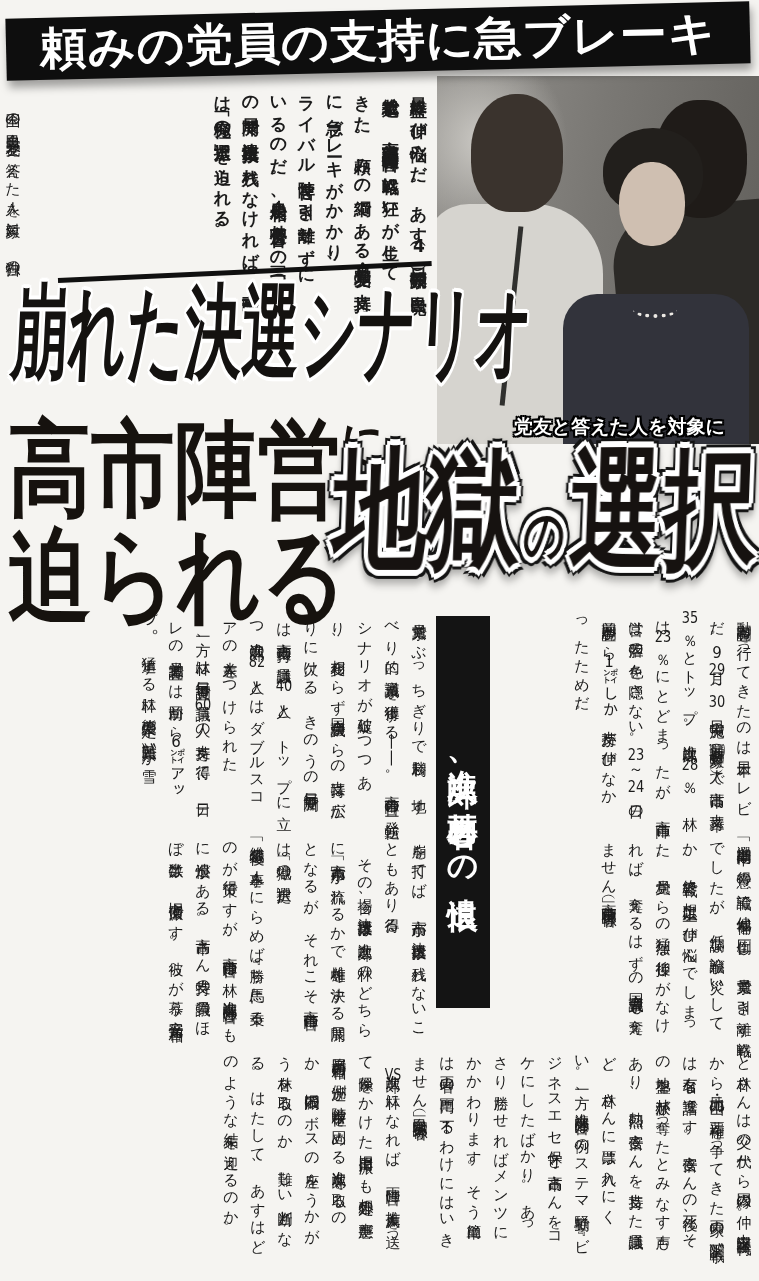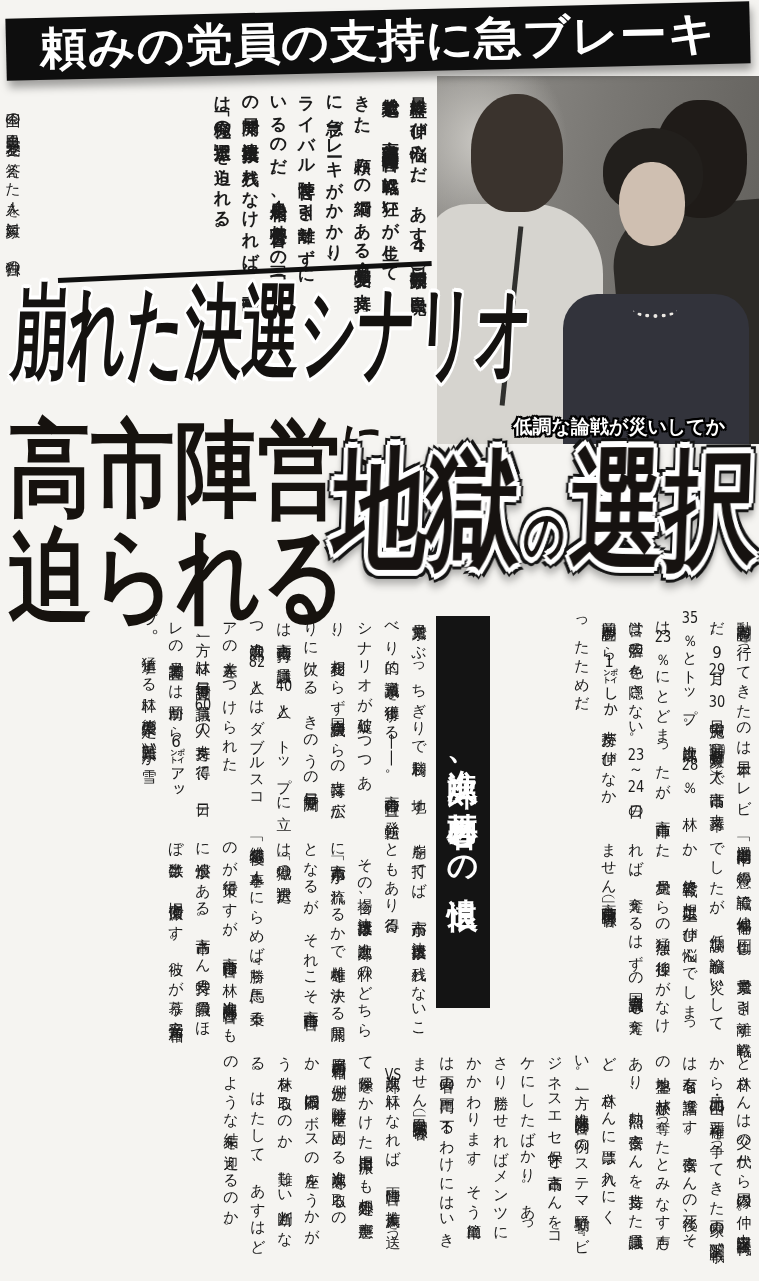--- a/index.html
+++ b/index.html
@@ -127,21 +127,21 @@
     <div class="photo-highlight"></div>
     <div class="man-left-shirt"></div>
     <div class="man-left-head"></div>
     <div class="lanyard"></div>
     <div class="man-right-suit"></div>
     <div class="man-right-head"></div>
     <div class="woman-jacket"></div>
     <div class="pearls"></div>
     <div class="woman-hair"></div>
     <div class="woman-face"></div>
-    <div class="photo-caption">低調な論戦が災いしてか</div>
+    <div class="photo-caption">党友と答えた人を対象に</div>
   </div>
 
   <div class="lead vert">最終盤に伸び悩みだ。あす（<span class="tcy">4</span>日）投開票の自民党総裁選で、高市前経済安保相陣営の戦略に狂いが生じてきた。頼みの綱である党員・党友の支持に急ブレーキがかかり、ライバル陣営を引き離せずにいるのだ。小泉農相、林官房長官との「三つ巴」の展開で決選投票に残れなければ、高市陣営は「究極の選択」を迫られる。</div>
   <div class="lead-rule"></div>
   <div class="lead-cont vert">　全国の自民党員・党友と答えた人を対象に、独自の</div>
 
   <div class="h1">崩れた決選シナリオ</div>
   <div class="h2">
     <div><span>高市陣営</span><span class="particle">に</span></div>
     <div>迫られる</div>

